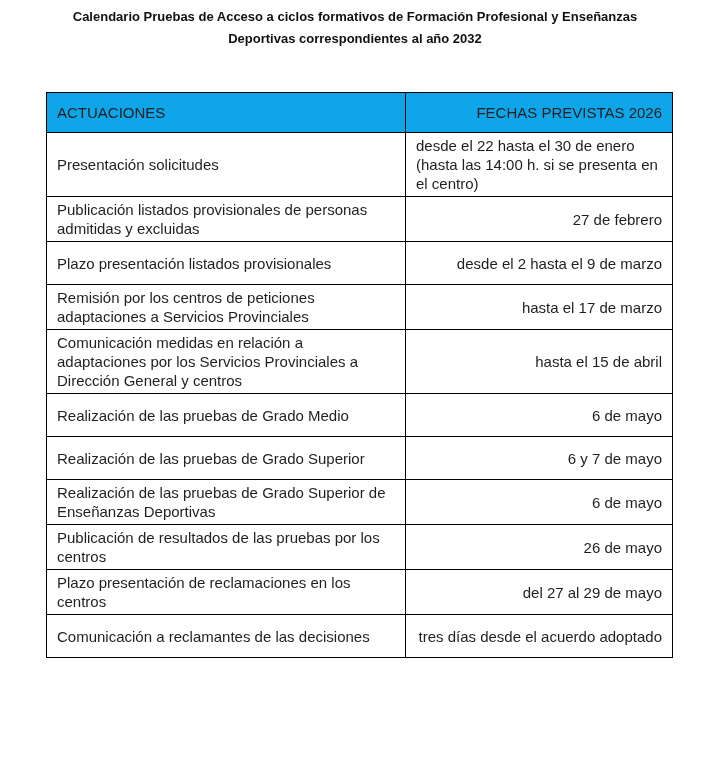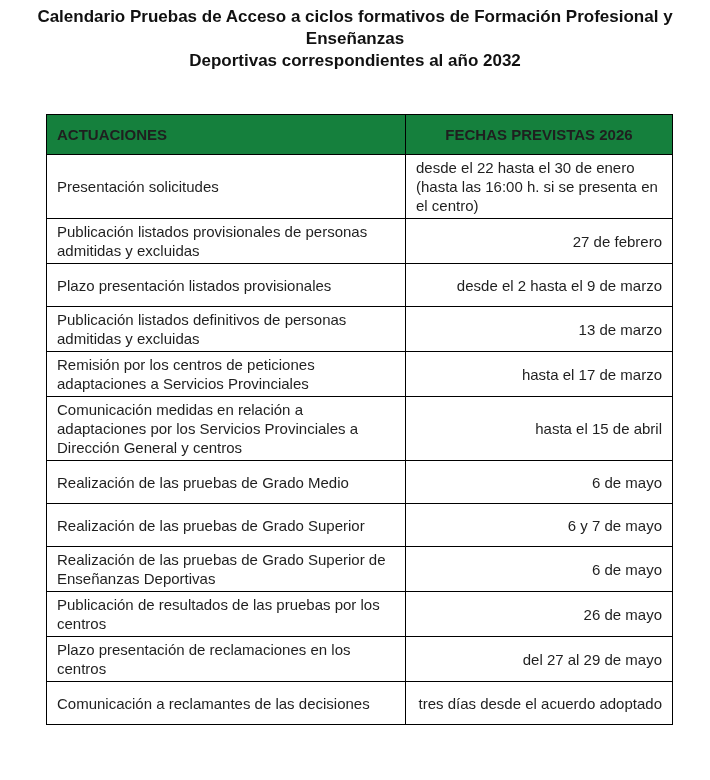--- a/index.html
+++ b/index.html
@@ -8,48 +8,48 @@
     background: #ffffff;
     font-family: "Liberation Sans", "DejaVu Sans", sans-serif;
     color: #1f1f1f;
     overflow: hidden;
   }
   .page { width: 710px; height: 780px; }
   .doc-title {
     padding-top: 6px;
     text-align: center;
     font-weight: bold;
-    font-size: 17px;
+    font-size: 13px;
     line-height: 22px;
     color: #111;
   }
   table.calendar {
     margin: 42px 0 0 46px;
     width: 626px;
     border-collapse: collapse;
     table-layout: fixed;
   }
   table.calendar th, table.calendar td {
     border: 1.5px solid #000000;
     font-size: 15px;
     line-height: 19px;
     vertical-align: middle;
     padding: 3px 10px;
     overflow-wrap: break-word;
   }
   th.col-act { width: 359px; }
   th.col-date { width: 267px; }
   table.calendar thead th {
-    background: #15803d;
+    background: #0ea5e9;
     height: 40px;
-    font-weight: bold;
+    font-weight: normal;
     font-size: 15px;
   }
   th.col-act { text-align: left; }
-  th.col-date { text-align: center; }
+  th.col-date { text-align: right; }
   td.cell-act { text-align: left; height: 43px; }
   td.cell-date { text-align: right; height: 43px; }
   td.cell-date.align-left { text-align: left; }
 </style>
 </head>
 <body>
 
 <div class="page">
   <div class="doc-title">
     <div>Calendario Pruebas de Acceso a ciclos formativos de Formación Profesional y Enseñanzas</div>
@@ -59,37 +59,33 @@
   <table class="calendar">
     <thead>
       <tr>
         <th class="col-act">ACTUACIONES</th>
         <th class="col-date">FECHAS PREVISTAS 2026</th>
       </tr>
     </thead>
     <tbody id="rows">
   <tr>
     <td class="cell-act">Presentación solicitudes</td>
-    <td class="cell-date align-left">desde el 22 hasta el 30 de enero (hasta las 16:00 h. si se presenta en el centro)</td>
+    <td class="cell-date align-left">desde el 22 hasta el 30 de enero (hasta las 14:00 h. si se presenta en el centro)</td>
   </tr>
 
   <tr>
     <td class="cell-act">Publicación listados provisionales de personas admitidas y excluidas</td>
     <td class="cell-date">27 de febrero</td>
   </tr>
 
   <tr>
     <td class="cell-act">Plazo presentación listados provisionales</td>
     <td class="cell-date">desde el 2 hasta el 9 de marzo</td>
   </tr>
 
-  <tr>
-    <td class="cell-act">Publicación listados definitivos de personas admitidas y excluidas</td>
-    <td class="cell-date">13 de marzo</td>
-  </tr>
 
   <tr>
     <td class="cell-act">Remisión por los centros de peticiones adaptaciones a Servicios Provinciales</td>
     <td class="cell-date">hasta el 17 de marzo</td>
   </tr>
 
   <tr>
     <td class="cell-act">Comunicación medidas en relación a adaptaciones por los Servicios Provinciales a Dirección General y centros</td>
     <td class="cell-date">hasta el 15 de abril</td>
   </tr>

